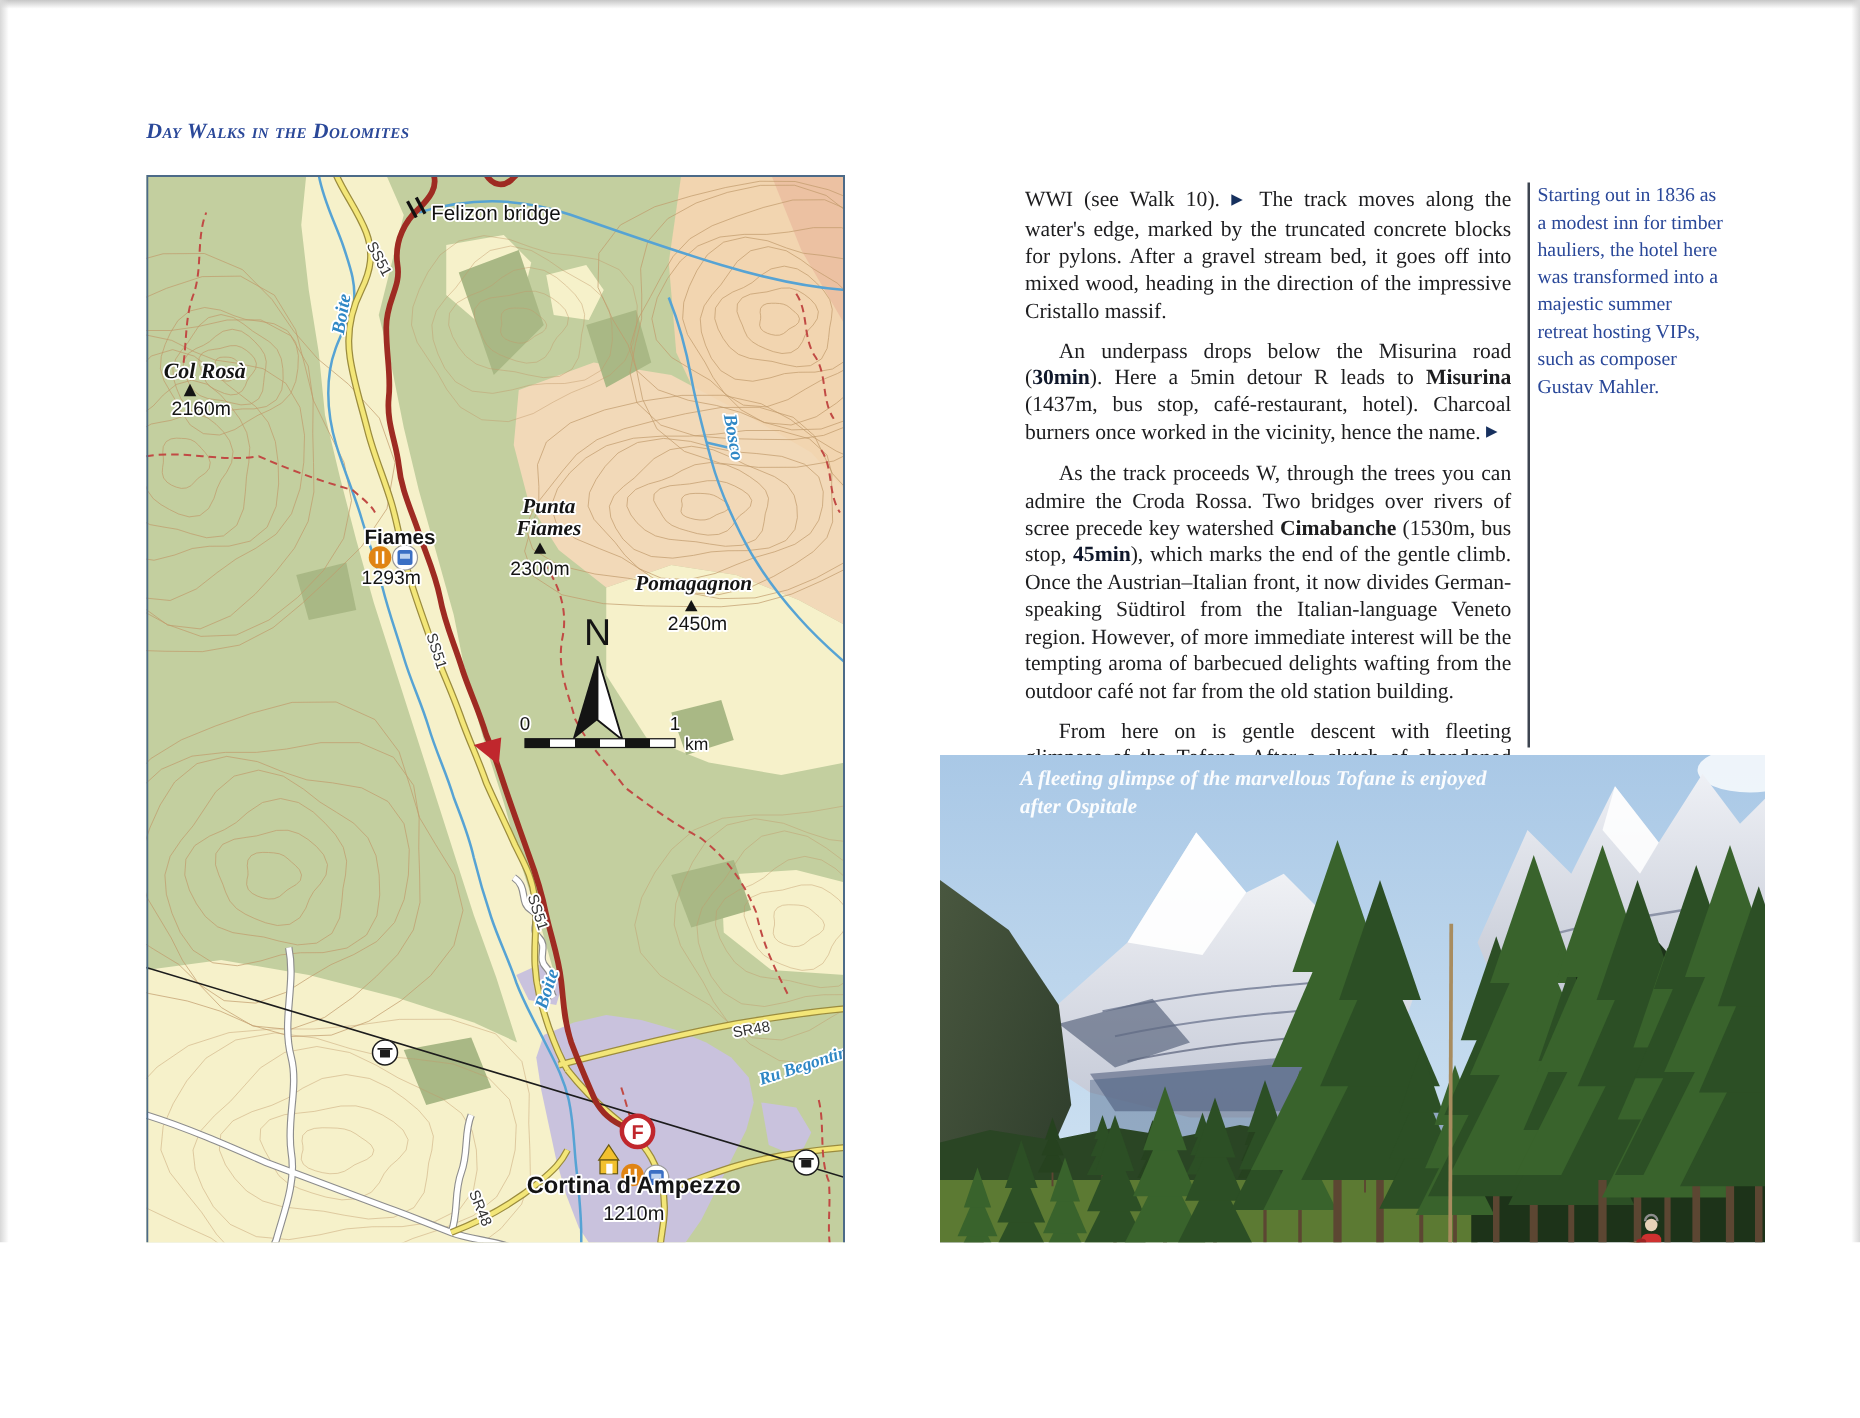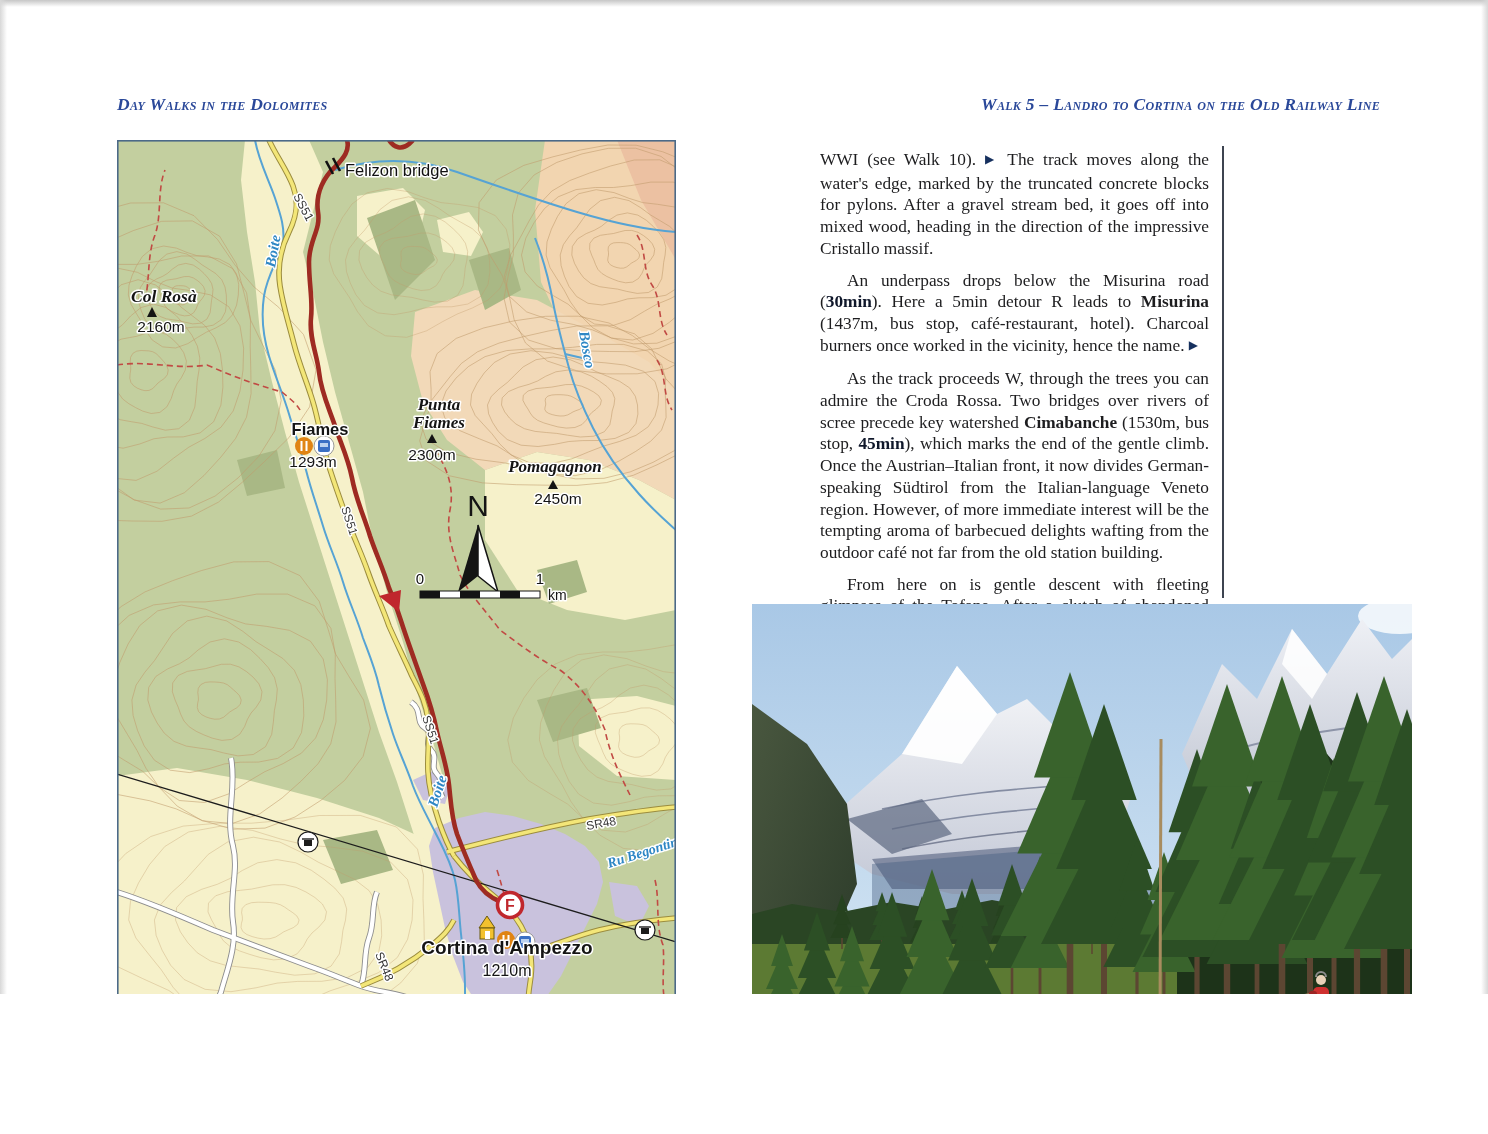--- a/index.html
+++ b/index.html
@@ -329,32 +329,32 @@
           <text x="390" y="814" text-anchor="middle" class="m-sans halo" font-size="19" font-weight="bold" fill="#141414">Cortina d'Ampezzo</text>
           <text x="390" y="836" text-anchor="middle" class="m-sans halo" font-size="16" fill="#141414">1210m</text>
         </g>
       </g>
       <rect x="0.8" y="0.8" width="557.4" height="864.4" fill="none" stroke="#4c6a88" stroke-width="1.6"></rect>
     </svg>
   </div>
 
   <div id="page-number">62</div>
 
-  <div id="right-header" class="page-header">Walk 5 – Landro to Cortina on the Old Railway Line</div>
 
   <div id="body-text">
       <p class="body-p"><span>WWI (see Walk 10). </span><span class="run-a">▶</span><span> The track moves along the water's edge, marked by the truncated concrete blocks for pylons. After a gravel stream bed, it goes off into mixed wood, heading in the direction of the impressive Cristallo massif.</span></p>
       <p class="body-p indent"><span>An underpass drops below the Misurina road (</span><span class="run-t">30min</span><span>). Here a 5min detour R leads to </span><span class="run-b">Misurina</span><span> (1437m, bus stop, café-restaurant, hotel). Charcoal burners once worked in the vicinity, hence the name. </span><span class="run-a">▶</span></p>
       <p class="body-p indent"><span>As the track proceeds W, through the trees you can admire the Croda Rossa. Two bridges over rivers of scree precede key watershed </span><span class="run-b">Cimabanche</span><span> (1530m, bus stop, </span><span class="run-t">45min</span><span>), which marks the end of the gentle climb. Once the Austrian–Italian front, it now divides German-speaking Südtirol from the Italian-language Veneto region. However, of more immediate interest will be the tempting aroma of barbecued delights wafting from the outdoor café not far from the old station building.</span></p>
       <p class="body-p indent"><span>From here on is gentle descent with fleeting glimpses of the Tofane. After a clutch of abandoned military buildings and a bus stop, the track passes a couple of lakes with</span></p>
     </div>
 
   <div id="divider-rule"></div>
 
   <div id="margin-notes">
+      <p>Starting out in 1836 as a modest inn for timber hauliers, the hotel here was transformed into a majestic summer retreat hosting VIPs, such as composer Gustav Mahler.</p>
     </div>
 
   <div id="photo-figure">
     <svg viewBox="0 0 660 476" width="660" height="476">
       <defs>
         <linearGradient id="skyG" x1="0" y1="0" x2="0" y2="1">
           <stop offset="0" stop-color="#a9c8e6"></stop>
             <stop offset="1" stop-color="#dcebf6"></stop>
         </linearGradient>
         <linearGradient id="rockG" x1="0" y1="0" x2="0" y2="1">
@@ -546,20 +546,21 @@
         <g>
           <path d="M565,409 L563,432" stroke="#4a4448" stroke-width="3.5"></path>
           <path d="M573,409 L574,432" stroke="#4a4448" stroke-width="3.5"></path>
           <rect x="561" y="383" width="16" height="27" rx="5" fill="#cf3130"></rect>
           <rect x="557" y="387" width="8" height="16" rx="3" fill="#9c2423"></rect>
           <circle cx="569" cy="376" r="5" fill="#e8d2b8"></circle>
           <path d="M564,373 A5,5 0 0 1 574,373" stroke="#8d8d8d" stroke-width="2" fill="none"></path>
         </g>
       </g>
     </svg>
+    <div id="photo-caption">A fleeting glimpse of the marvellous Tofane is enjoyed after Ospitale</div>
   </div>
 
   <div class="edge-top"></div>
   <div class="edge-left"></div>
   <div class="edge-right"></div>
   <div class="edge-bottom-band"></div>
   <div class="edge-bottom-rest"></div>
 </div>
 
 </body></html>

